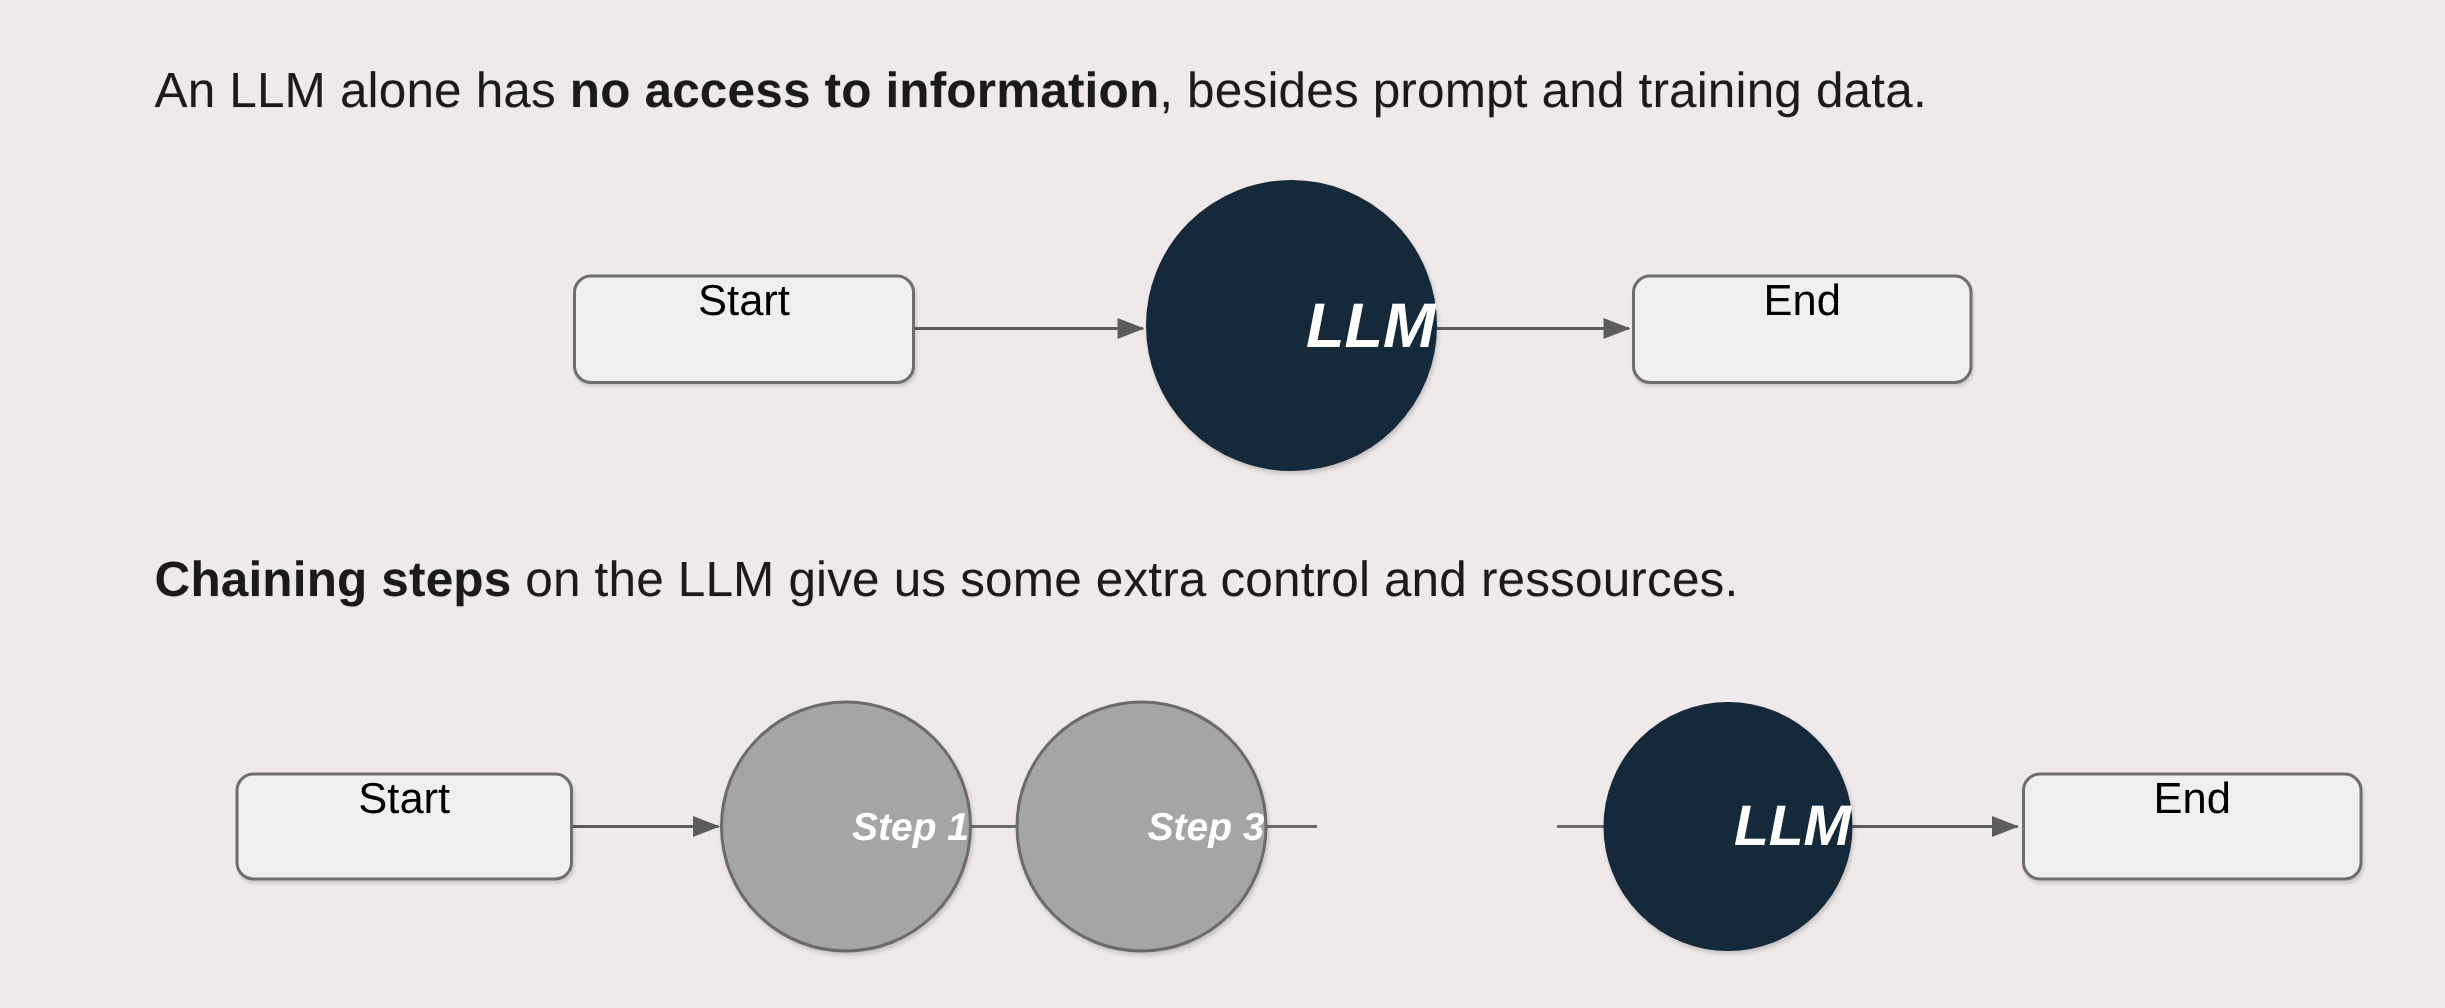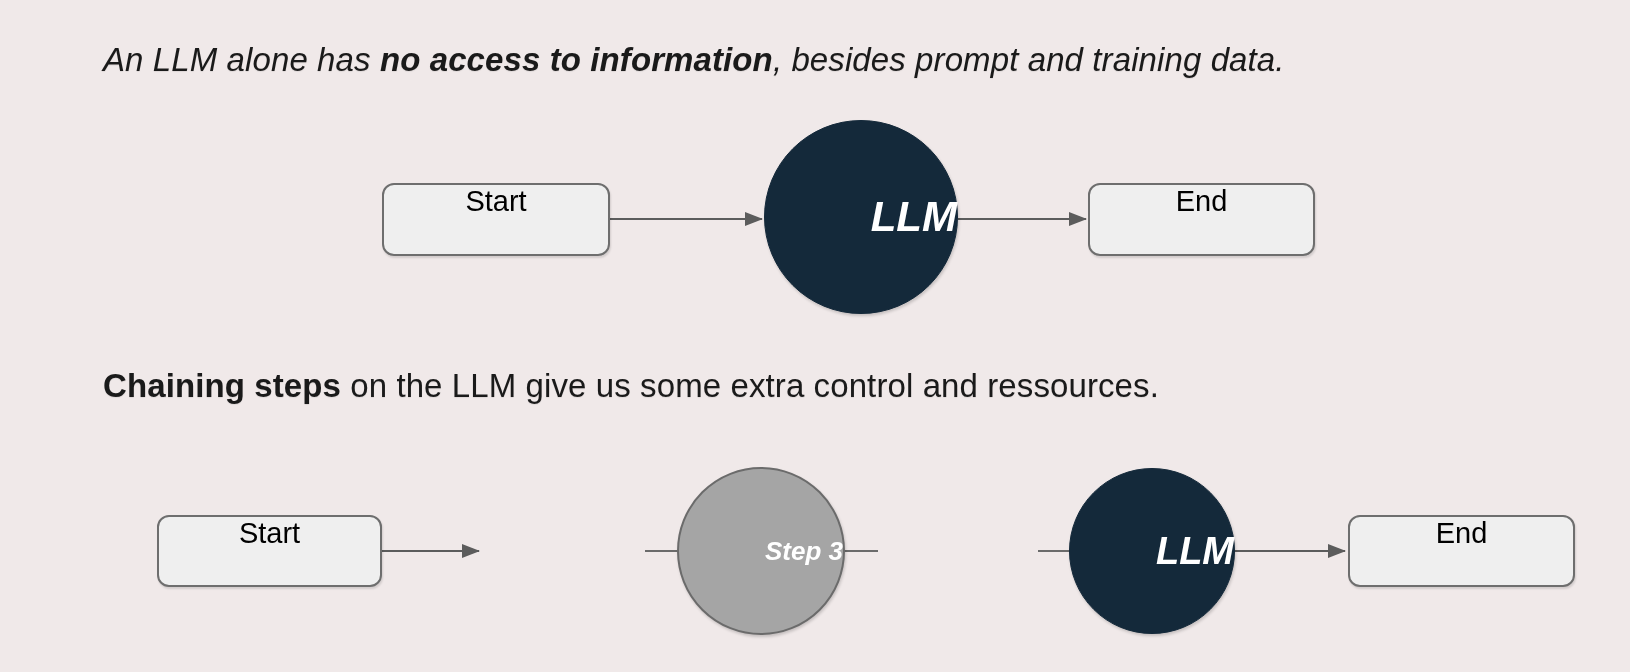--- a/index.html
+++ b/index.html
@@ -18,21 +18,21 @@
     position: absolute;
     left: 103px;
     font-size: 33px;
     line-height: 44px;
     color: var(--text, #1a1a1a);
     letter-spacing: 0.1px;
     text-shadow: 0 1px 1px rgba(0,0,0,0.08);
     white-space: nowrap;
   }
   .caption b { font-weight: 700; }
-  .caption.top { top: 38px; font-style: italic; }
+  .caption.top { top: 38px; }
   .caption.bottom { top: 364px; }
 
   .node-box {
     position: absolute;
     box-sizing: border-box;
     background: var(--node_fill, #efefef);
     border: 2px solid var(--node_border, #6e6e6e);
     border-radius: 12px;
     display: flex;
     align-items: flex-start;
@@ -134,20 +134,23 @@
 
   <div class="caption bottom">
     <b>Chaining steps</b><span> on the LLM give us some extra control and ressources.</span>
   </div>
 
   <div class="node-box start-bottom">
     <span>Start</span>
   </div>
   <div class="arrow arrow-b1"></div>
 
+  <div class="circle step step-1">
+    <span>Step 1</span>
+  </div>
   <div class="conn conn-1"></div>
   <div class="circle step step-2">
     <span>Step 3</span>
   </div>
   <div class="conn conn-2"></div>
   <div class="conn conn-3"></div>
   <div class="circle llm small llm-bottom">
     <span>LLM</span>
   </div>
   <div class="arrow arrow-b2"></div>

